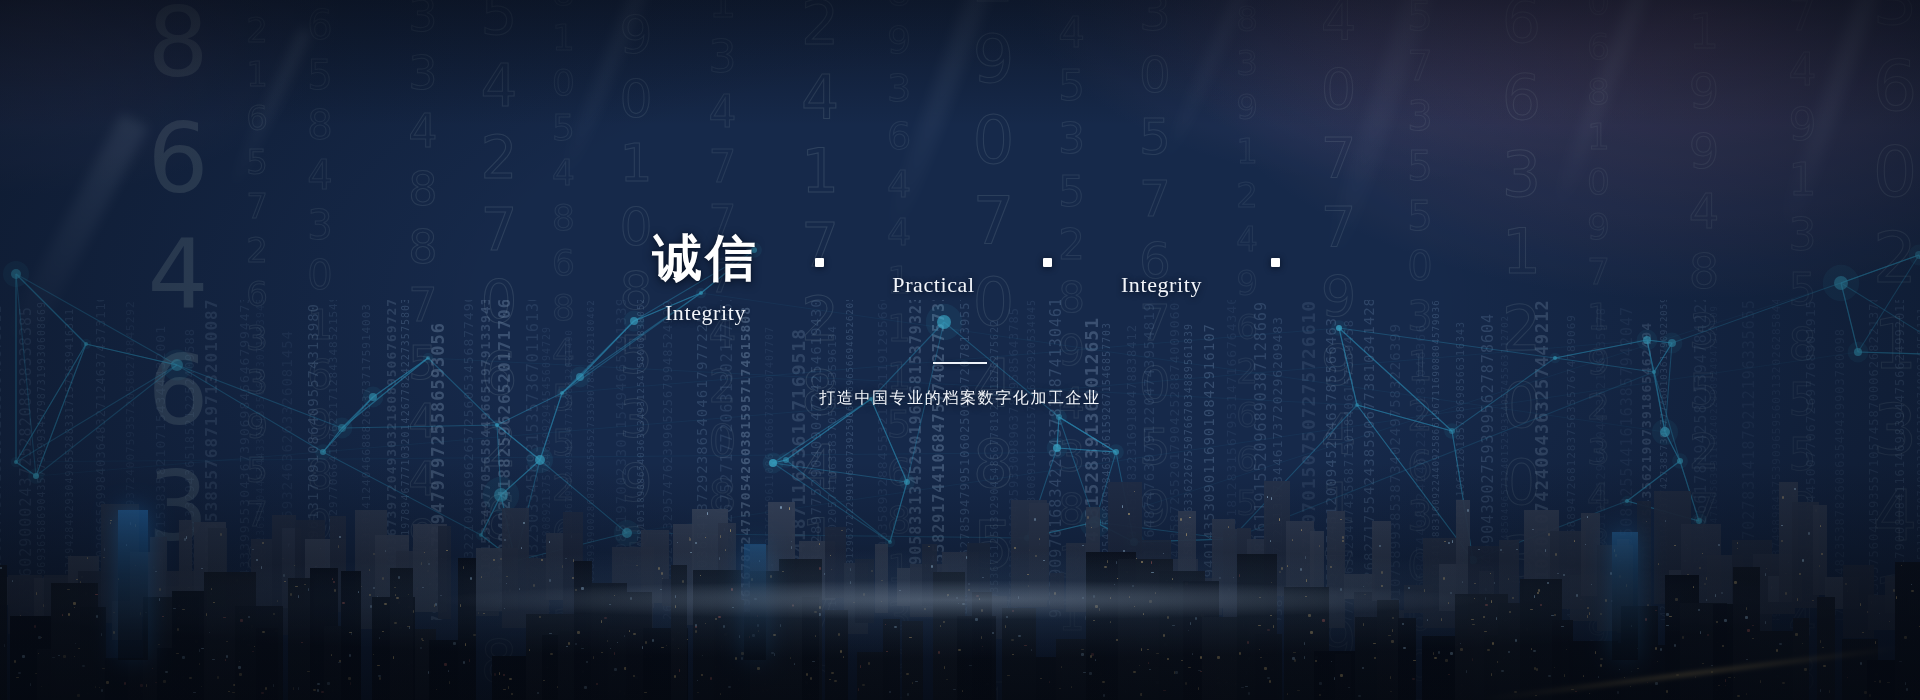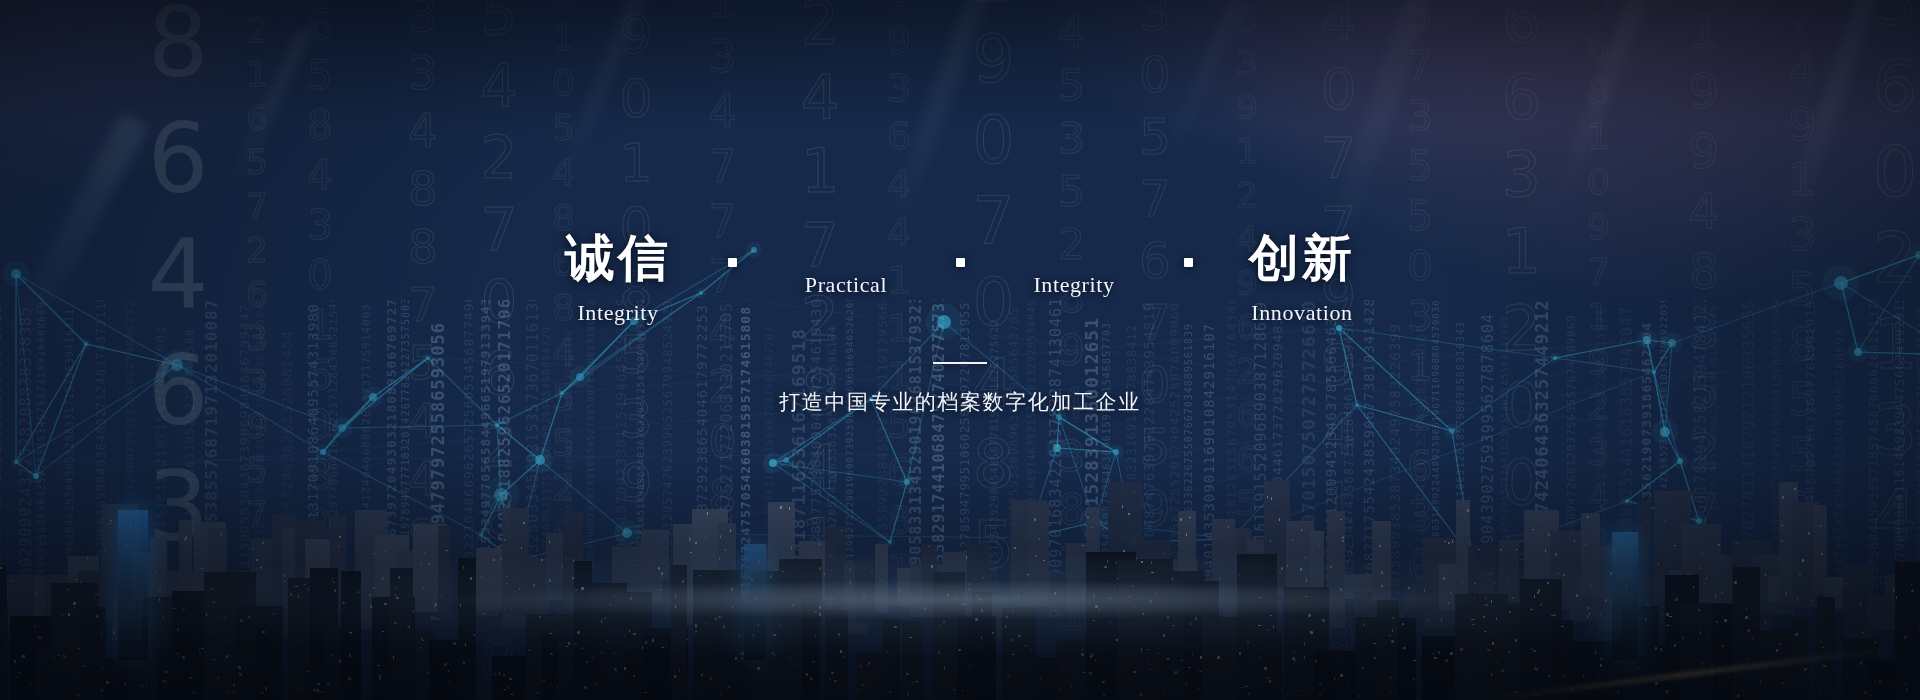--- a/index.html
+++ b/index.html
@@ -199,21 +199,21 @@
     width: 54px;
     height: 2px;
     background: #eef3f9;
     margin: 36px auto 0;
     box-shadow: 0 1px 5px rgba(5,12,26,.7);
   }
 
   #tagline {
     margin-top: 24px;
     font-family: "Liberation Sans", "DejaVu Sans", sans-serif;
-    font-size: 21px;
+    font-size: 16px;
     color: #f4f7fb;
     letter-spacing: 1.6px;
     text-shadow: 0 1px 8px rgba(5,12,26,.9);
   }
 </style>
 </head>
 <body>
 
 <div id="banner">
 
@@ -1996,24 +1996,20 @@
       </div>
 
       <div class="hl-sep"></div>
 
       <div class="hl-group">
         <div class="hl-en">Integrity</div>
       </div>
 
       <div class="hl-sep"></div>
 
-      <div class="hl-group">
-        <div class="hl-cn">创新</div>
-        <div class="hl-en">Innovation</div>
-      </div>
 
     </div>
 
     <div id="divider"></div>
 
     <div id="tagline">打造中国专业的档案数字化加工企业</div>
 
   </div>
 
 </div>

